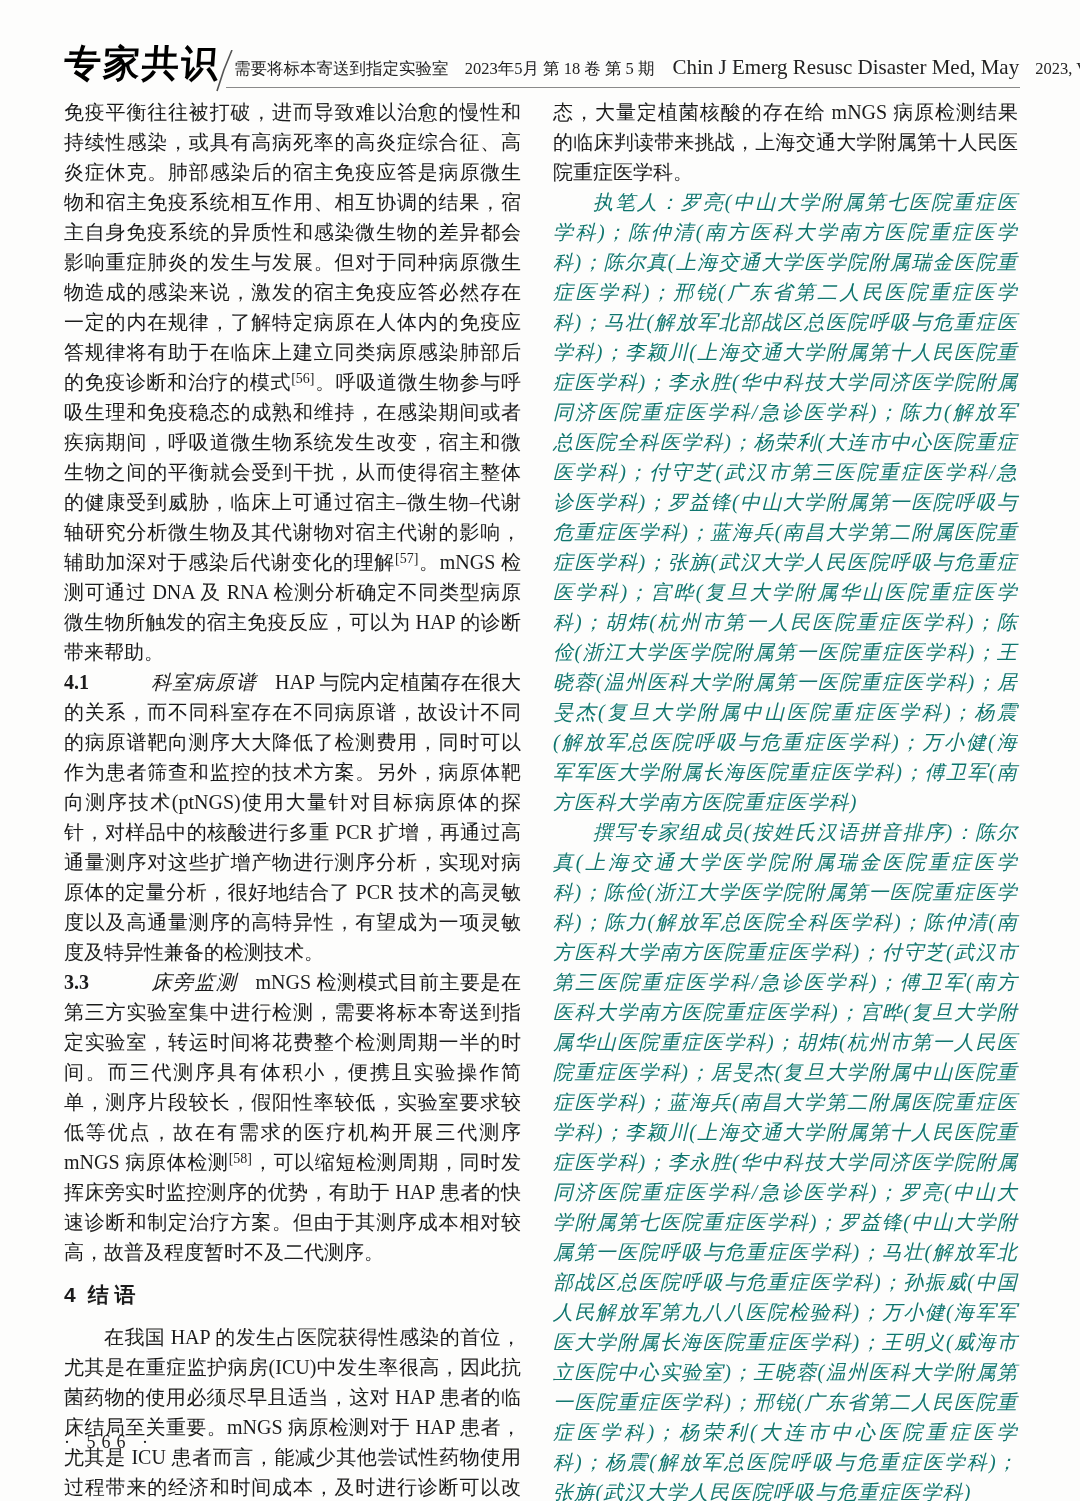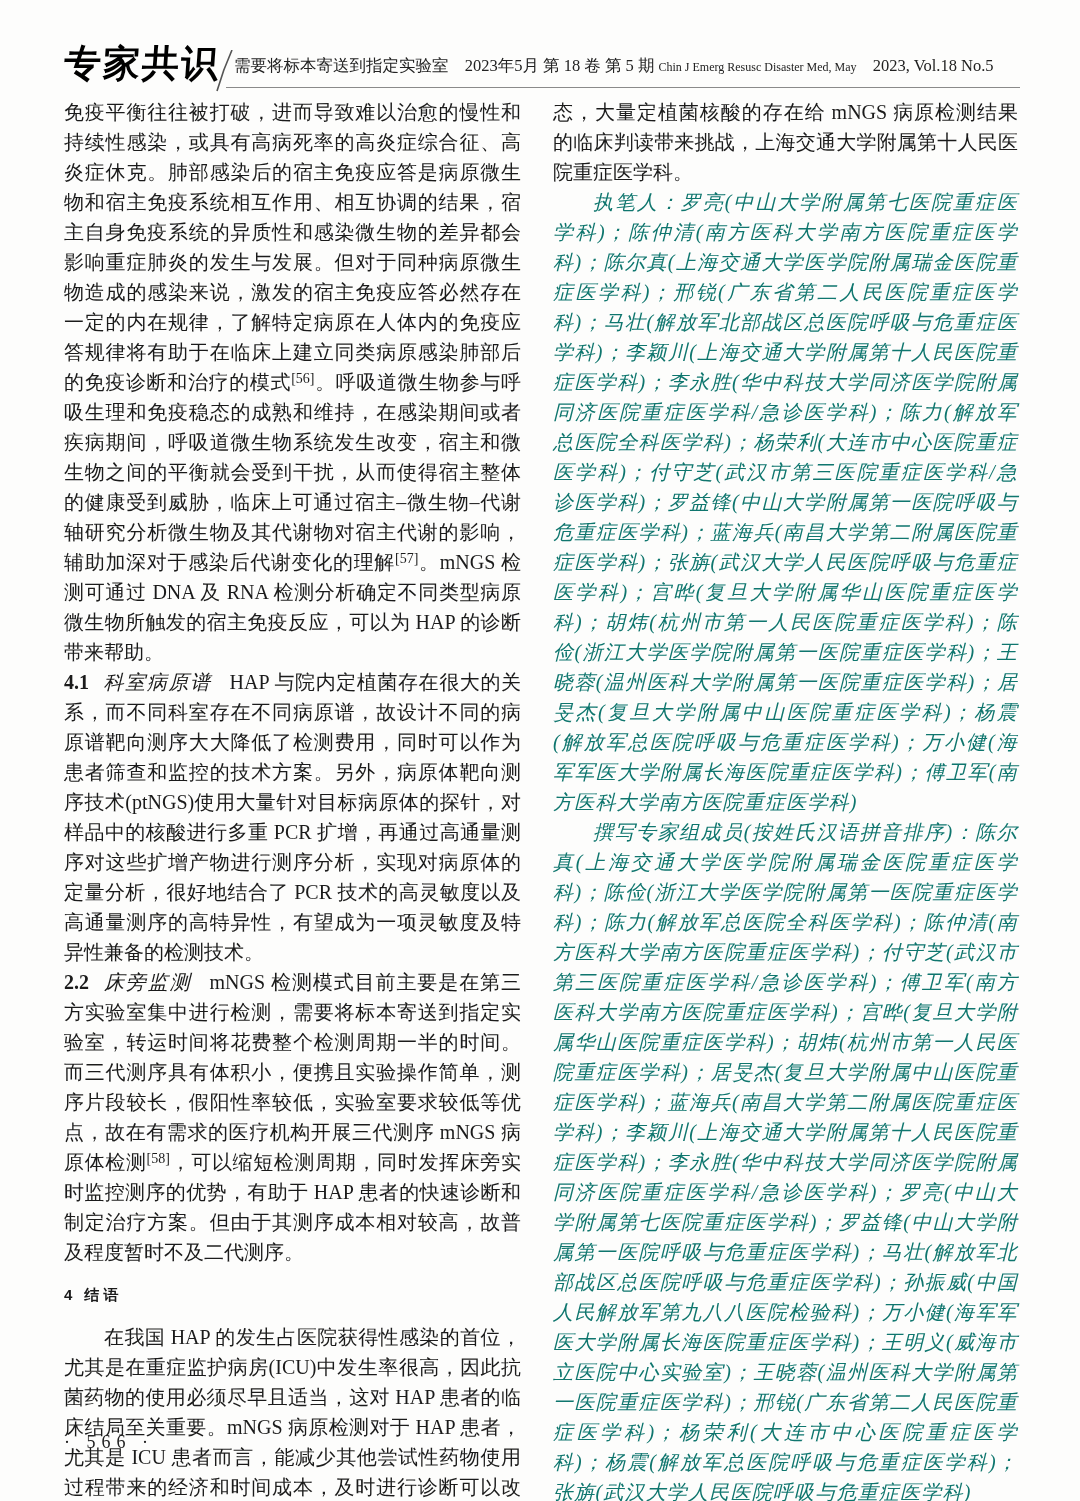--- a/index.html
+++ b/index.html
@@ -18,41 +18,41 @@
     font-family:"Liberation Sans","DejaVu Sans",sans-serif;
     font-weight:900;font-size:37px;line-height:40px;color:#000;
     letter-spacing:2px;transform:skewX(-4deg);
     white-space:nowrap;
   }
   .hdr-sep{position:absolute;left:216px;top:50px;}
   .hdr-journal{
     position:absolute;left:234px;top:55px;width:790px;
     font-size:16.5px;color:#222;white-space:nowrap;
   }
-  .hdr-journal .en{font-size:12px;}
+  .hdr-journal .en{font-size:21px;margin-left:14px;}
   .hdr-journal .issue{margin-left:12px;}
   .hdr-rule{
     position:absolute;left:226px;top:87px;width:794px;height:0;
     border-top:1.5px solid #8a8a8a;
   }
   
   .col{
     position:absolute;top:97px;
     font-size:20px;line-height:30px;
     text-align:justify;text-justify:inter-ideograph;
   }
   .col-left{left:64px;width:457px;}
   .col-right{left:553px;width:465px;}
   .col p{margin:0;}
   sup.ref{font-size:14px;line-height:0;vertical-align:6px;letter-spacing:0;}
   .sec-num{font-weight:bold;margin-right:14px;}
-  .sec-title{font-style:italic;margin-right:18px;letter-spacing:1px;}
+  .sec-title{font-style:italic;margin-right:18px;letter-spacing:1px;margin-left:48px;}
   .h2{
     font-family:"Liberation Sans","DejaVu Sans",sans-serif;
-    font-weight:bold;font-size:15px;line-height:30px;
+    font-weight:bold;font-size:21px;line-height:30px;
     margin:13px 0 12px 0;
   }
   .h2 .h2num{margin-right:12px;}
   .indent{text-indent:2em;}
   .kai{
     font-style:italic;
     letter-spacing:1.2px;
     color:#0f766e;
   }
   
@@ -76,21 +76,21 @@
     <span class="en">Chin J Emerg Resusc Disaster Med, May</span>
     <span class="issue">2023, Vol.18 No.5</span>
   </div>
   <div class="hdr-rule"></div>
 
   <div class="col col-left">
     <p><span>免疫平衡往往被打破，进而导致难以治愈的慢性和持续性感染，或具有高病死率的高炎症综合征、高炎症休克。肺部感染后的宿主免疫应答是病原微生物和宿主免疫系统相互作用、相互协调的结果，宿主自身免疫系统的异质性和感染微生物的差异都会影响重症肺炎的发生与发展。但对于同种病原微生物造成的感染来说，激发的宿主免疫应答必然存在一定的内在规律，了解特定病原在人体内的免疫应答规律将有助于在临床上建立同类病原感染肺部后的免疫诊断和治疗的模式</span><sup class="ref">[56]</sup><span>。呼吸道微生物参与呼吸生理和免疫稳态的成熟和维持，在感染期间或者疾病期间，呼吸道微生物系统发生改变，宿主和微生物之间的平衡就会受到干扰，从而使得宿主整体的健康受到威胁，临床上可通过宿主–微生物–代谢轴研究分析微生物及其代谢物对宿主代谢的影响，辅助加深对于感染后代谢变化的理解</span><sup class="ref">[57]</sup><span>。mNGS 检测可通过 DNA 及 RNA 检测分析确定不同类型病原微生物所触发的宿主免疫反应，可以为 HAP 的诊断带来帮助。</span></p>
 
     <p><span class="sec-num">4.1</span><span class="sec-title">科室病原谱</span><span>HAP 与院内定植菌存在很大的关系，而不同科室存在不同病原谱，故设计不同的病原谱靶向测序大大降低了检测费用，同时可以作为患者筛查和监控的技术方案。另外，病原体靶向测序技术(ptNGS)使用大量针对目标病原体的探针，对样品中的核酸进行多重 PCR 扩增，再通过高通量测序对这些扩增产物进行测序分析，实现对病原体的定量分析，很好地结合了 PCR 技术的高灵敏度以及高通量测序的高特异性，有望成为一项灵敏度及特异性兼备的检测技术。</span></p>
 
-    <p><span class="sec-num">2.2</span><span class="sec-title">床旁监测</span><span>mNGS 检测模式目前主要是在第三方实验室集中进行检测，需要将标本寄送到指定实验室，转运时间将花费整个检测周期一半的时间。而三代测序具有体积小，便携且实验操作简单，测序片段较长，假阳性率较低，实验室要求较低等优点，故在有需求的医疗机构开展三代测序 mNGS 病原体检测</span><sup class="ref">[58]</sup><span>，可以缩短检测周期，同时发挥床旁实时监控测序的优势，有助于 HAP 患者的快速诊断和制定治疗方案。但由于其测序成本相对较高，故普及程度暂时不及二代测序。</span></p>
+    <p><span class="sec-num">3.3</span><span class="sec-title">床旁监测</span><span>mNGS 检测模式目前主要是在第三方实验室集中进行检测，需要将标本寄送到指定实验室，转运时间将花费整个检测周期一半的时间。而三代测序具有体积小，便携且实验操作简单，测序片段较长，假阳性率较低，实验室要求较低等优点，故在有需求的医疗机构开展三代测序 mNGS 病原体检测</span><sup class="ref">[58]</sup><span>，可以缩短检测周期，同时发挥床旁实时监控测序的优势，有助于 HAP 患者的快速诊断和制定治疗方案。但由于其测序成本相对较高，故普及程度暂时不及二代测序。</span></p>
 
     <div class="h2"><span class="h2num">4</span><span>结 语</span></div>
 
     <p class="indent">在我国 HAP 的发生占医院获得性感染的首位，尤其是在重症监护病房(ICU)中发生率很高，因此抗菌药物的使用必须尽早且适当，这对 HAP 患者的临床结局至关重要。mNGS 病原检测对于 HAP 患者，尤其是 ICU 患者而言，能减少其他尝试性药物使用过程带来的经济和时间成本，及时进行诊断可以改善预后，降低整体综合治疗费用。但由于呼吸道本身并非无菌状</p>
   </div>
 
   <div class="col col-right">
     <p>态，大量定植菌核酸的存在给 mNGS 病原检测结果的临床判读带来挑战，上海交通大学附属第十人民医院重症医学科。</p>
     <p class="indent kai">执笔人：罗亮(中山大学附属第七医院重症医学科)；陈仲清(南方医科大学南方医院重症医学科)；陈尔真(上海交通大学医学院附属瑞金医院重症医学科)；邢锐(广东省第二人民医院重症医学科)；马壮(解放军北部战区总医院呼吸与危重症医学科)；李颖川(上海交通大学附属第十人民医院重症医学科)；李永胜(华中科技大学同济医学院附属同济医院重症医学科/急诊医学科)；陈力(解放军总医院全科医学科)；杨荣利(大连市中心医院重症医学科)；付守芝(武汉市第三医院重症医学科/急诊医学科)；罗益锋(中山大学附属第一医院呼吸与危重症医学科)；蓝海兵(南昌大学第二附属医院重症医学科)；张旃(武汉大学人民医院呼吸与危重症医学科)；宫晔(复旦大学附属华山医院重症医学科)；胡炜(杭州市第一人民医院重症医学科)；陈俭(浙江大学医学院附属第一医院重症医学科)；王晓蓉(温州医科大学附属第一医院重症医学科)；居旻杰(复旦大学附属中山医院重症医学科)；杨震(解放军总医院呼吸与危重症医学科)；万小健(海军军医大学附属长海医院重症医学科)；傅卫军(南方医科大学南方医院重症医学科)</p>
     <p class="indent kai">撰写专家组成员(按姓氏汉语拼音排序)：陈尔真(上海交通大学医学院附属瑞金医院重症医学科)；陈俭(浙江大学医学院附属第一医院重症医学科)；陈力(解放军总医院全科医学科)；陈仲清(南方医科大学南方医院重症医学科)；付守芝(武汉市第三医院重症医学科/急诊医学科)；傅卫军(南方医科大学南方医院重症医学科)；宫晔(复旦大学附属华山医院重症医学科)；胡炜(杭州市第一人民医院重症医学科)；居旻杰(复旦大学附属中山医院重症医学科)；蓝海兵(南昌大学第二附属医院重症医学科)；李颖川(上海交通大学附属第十人民医院重症医学科)；李永胜(华中科技大学同济医学院附属同济医院重症医学科/急诊医学科)；罗亮(中山大学附属第七医院重症医学科)；罗益锋(中山大学附属第一医院呼吸与危重症医学科)；马壮(解放军北部战区总医院呼吸与危重症医学科)；孙振威(中国人民解放军第九八八医院检验科)；万小健(海军军医大学附属长海医院重症医学科)；王明义(威海市立医院中心实验室)；王晓蓉(温州医科大学附属第一医院重症医学科)；邢锐(广东省第二人民医院重症医学科)；杨荣利(大连市中心医院重症医学科)；杨震(解放军总医院呼吸与危重症医学科)；张旃(武汉大学人民医院呼吸与危重症医学科)</p>

